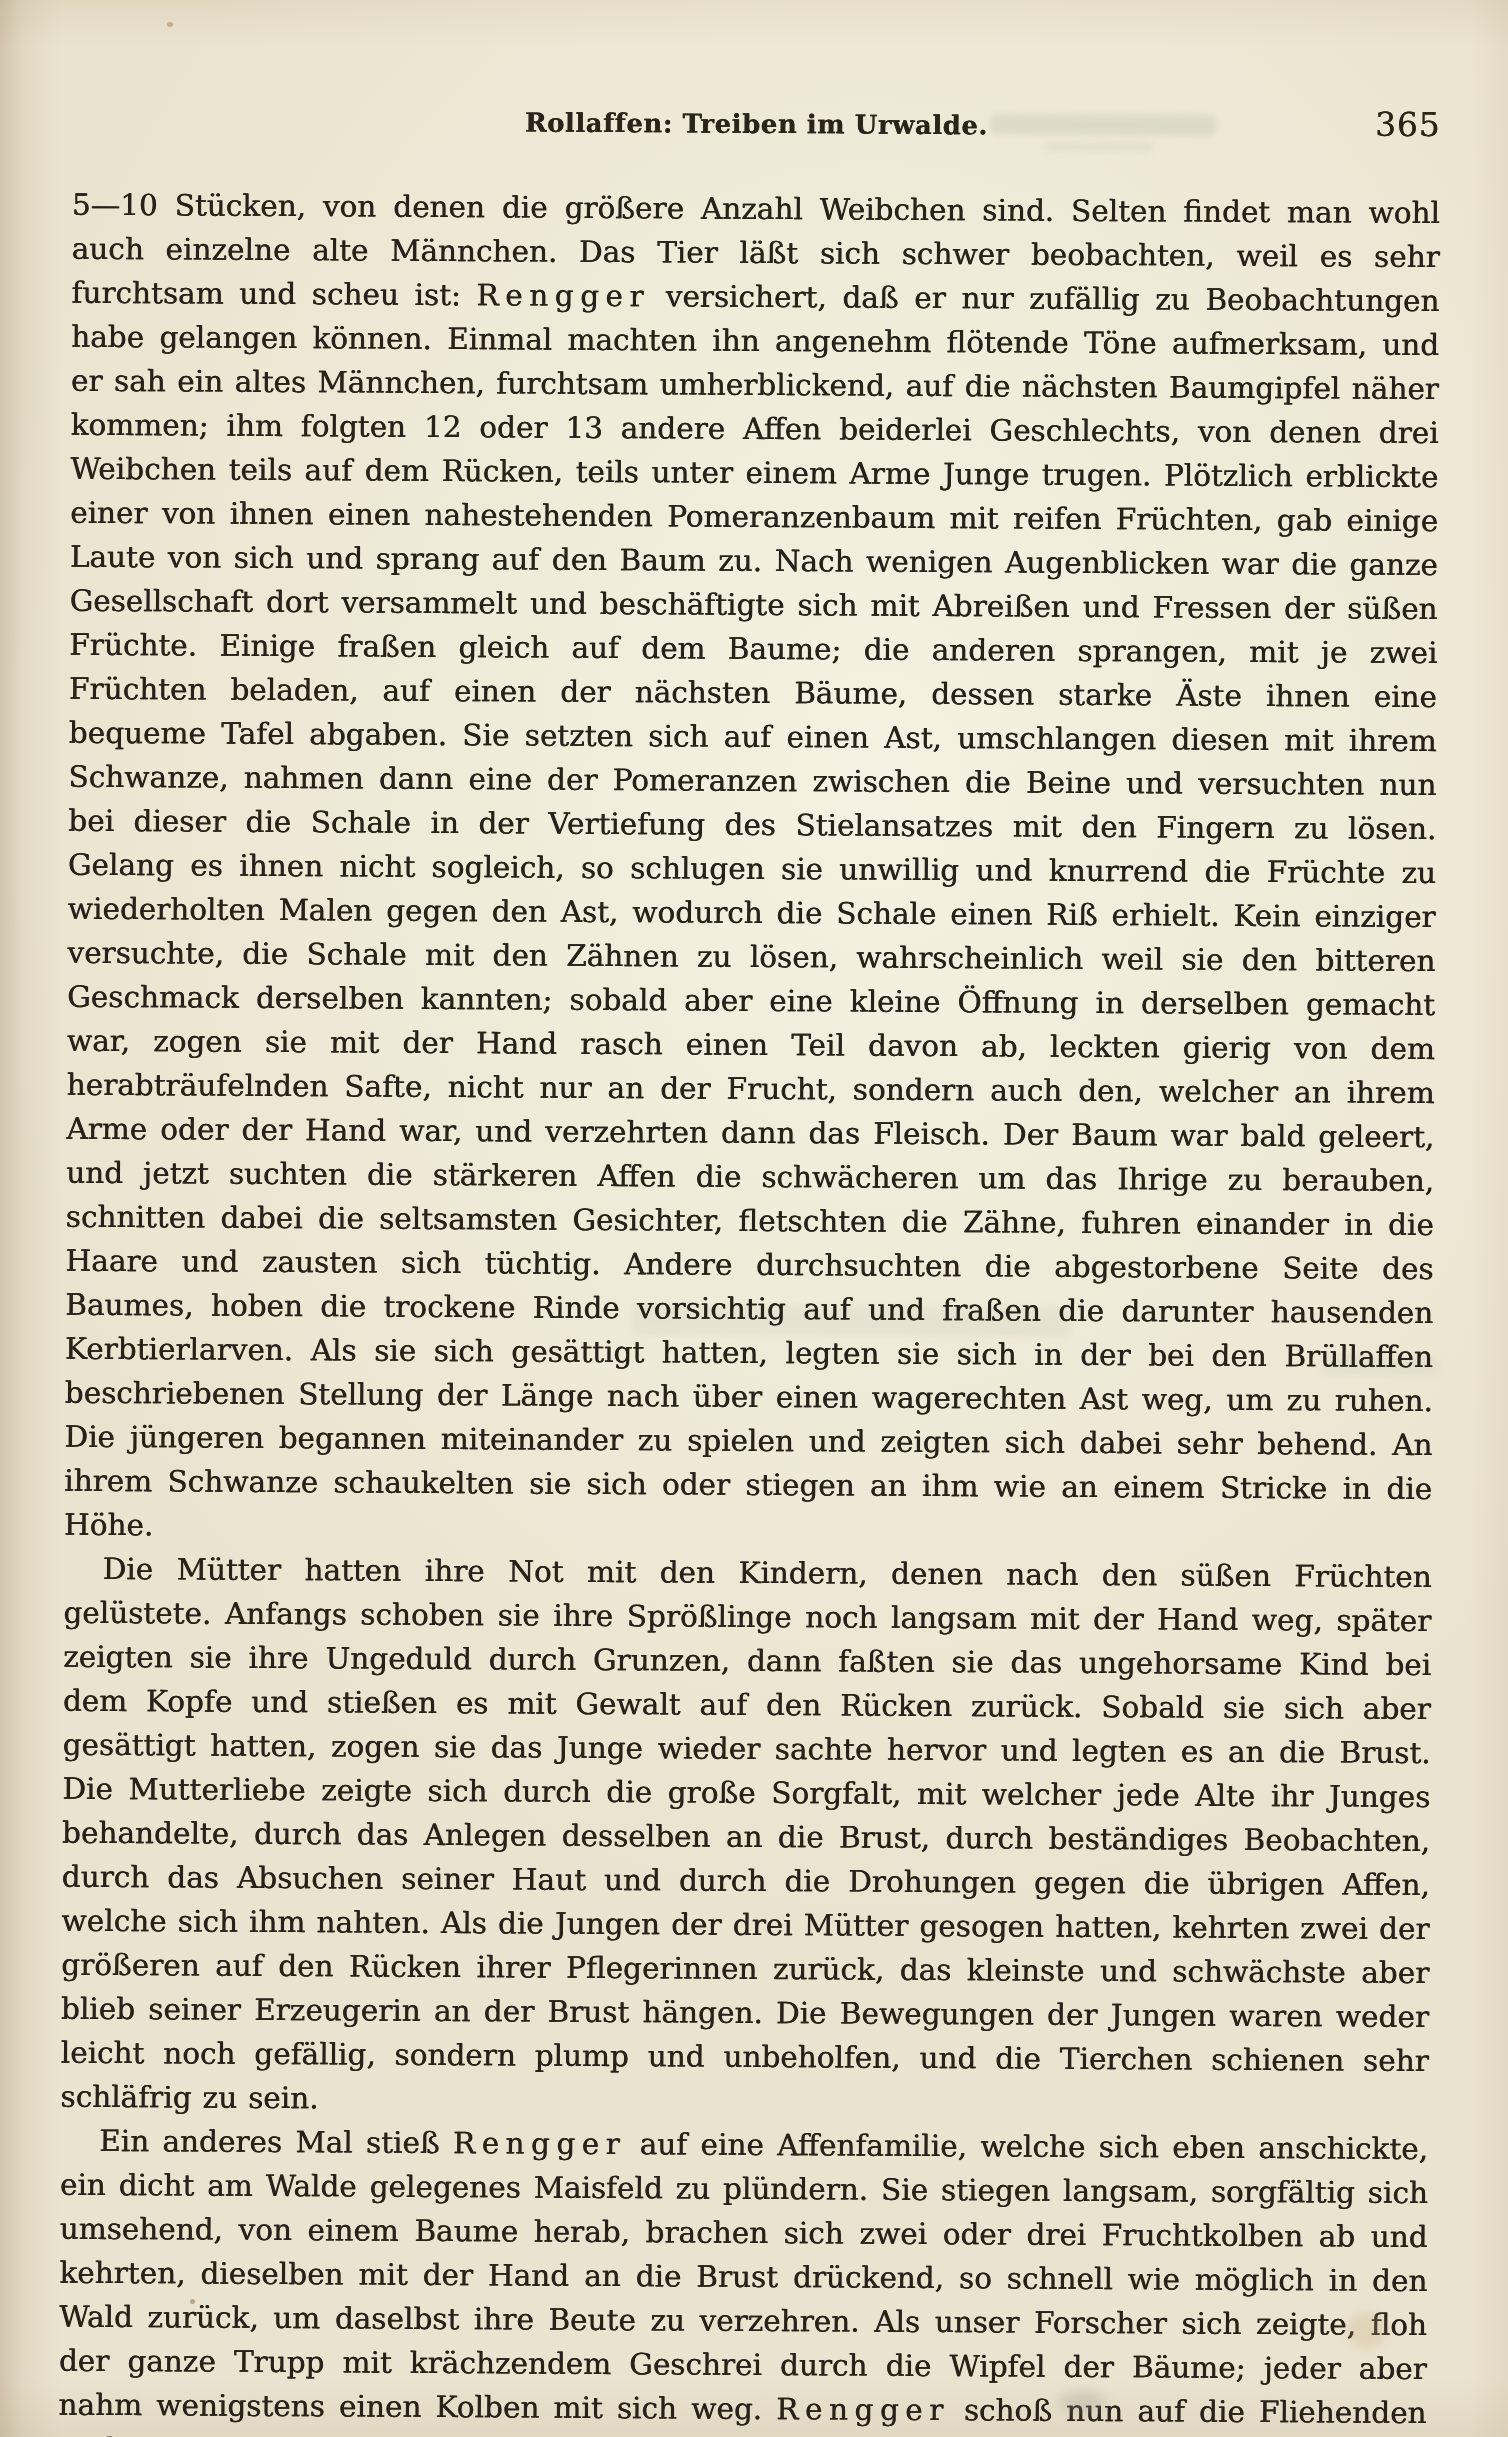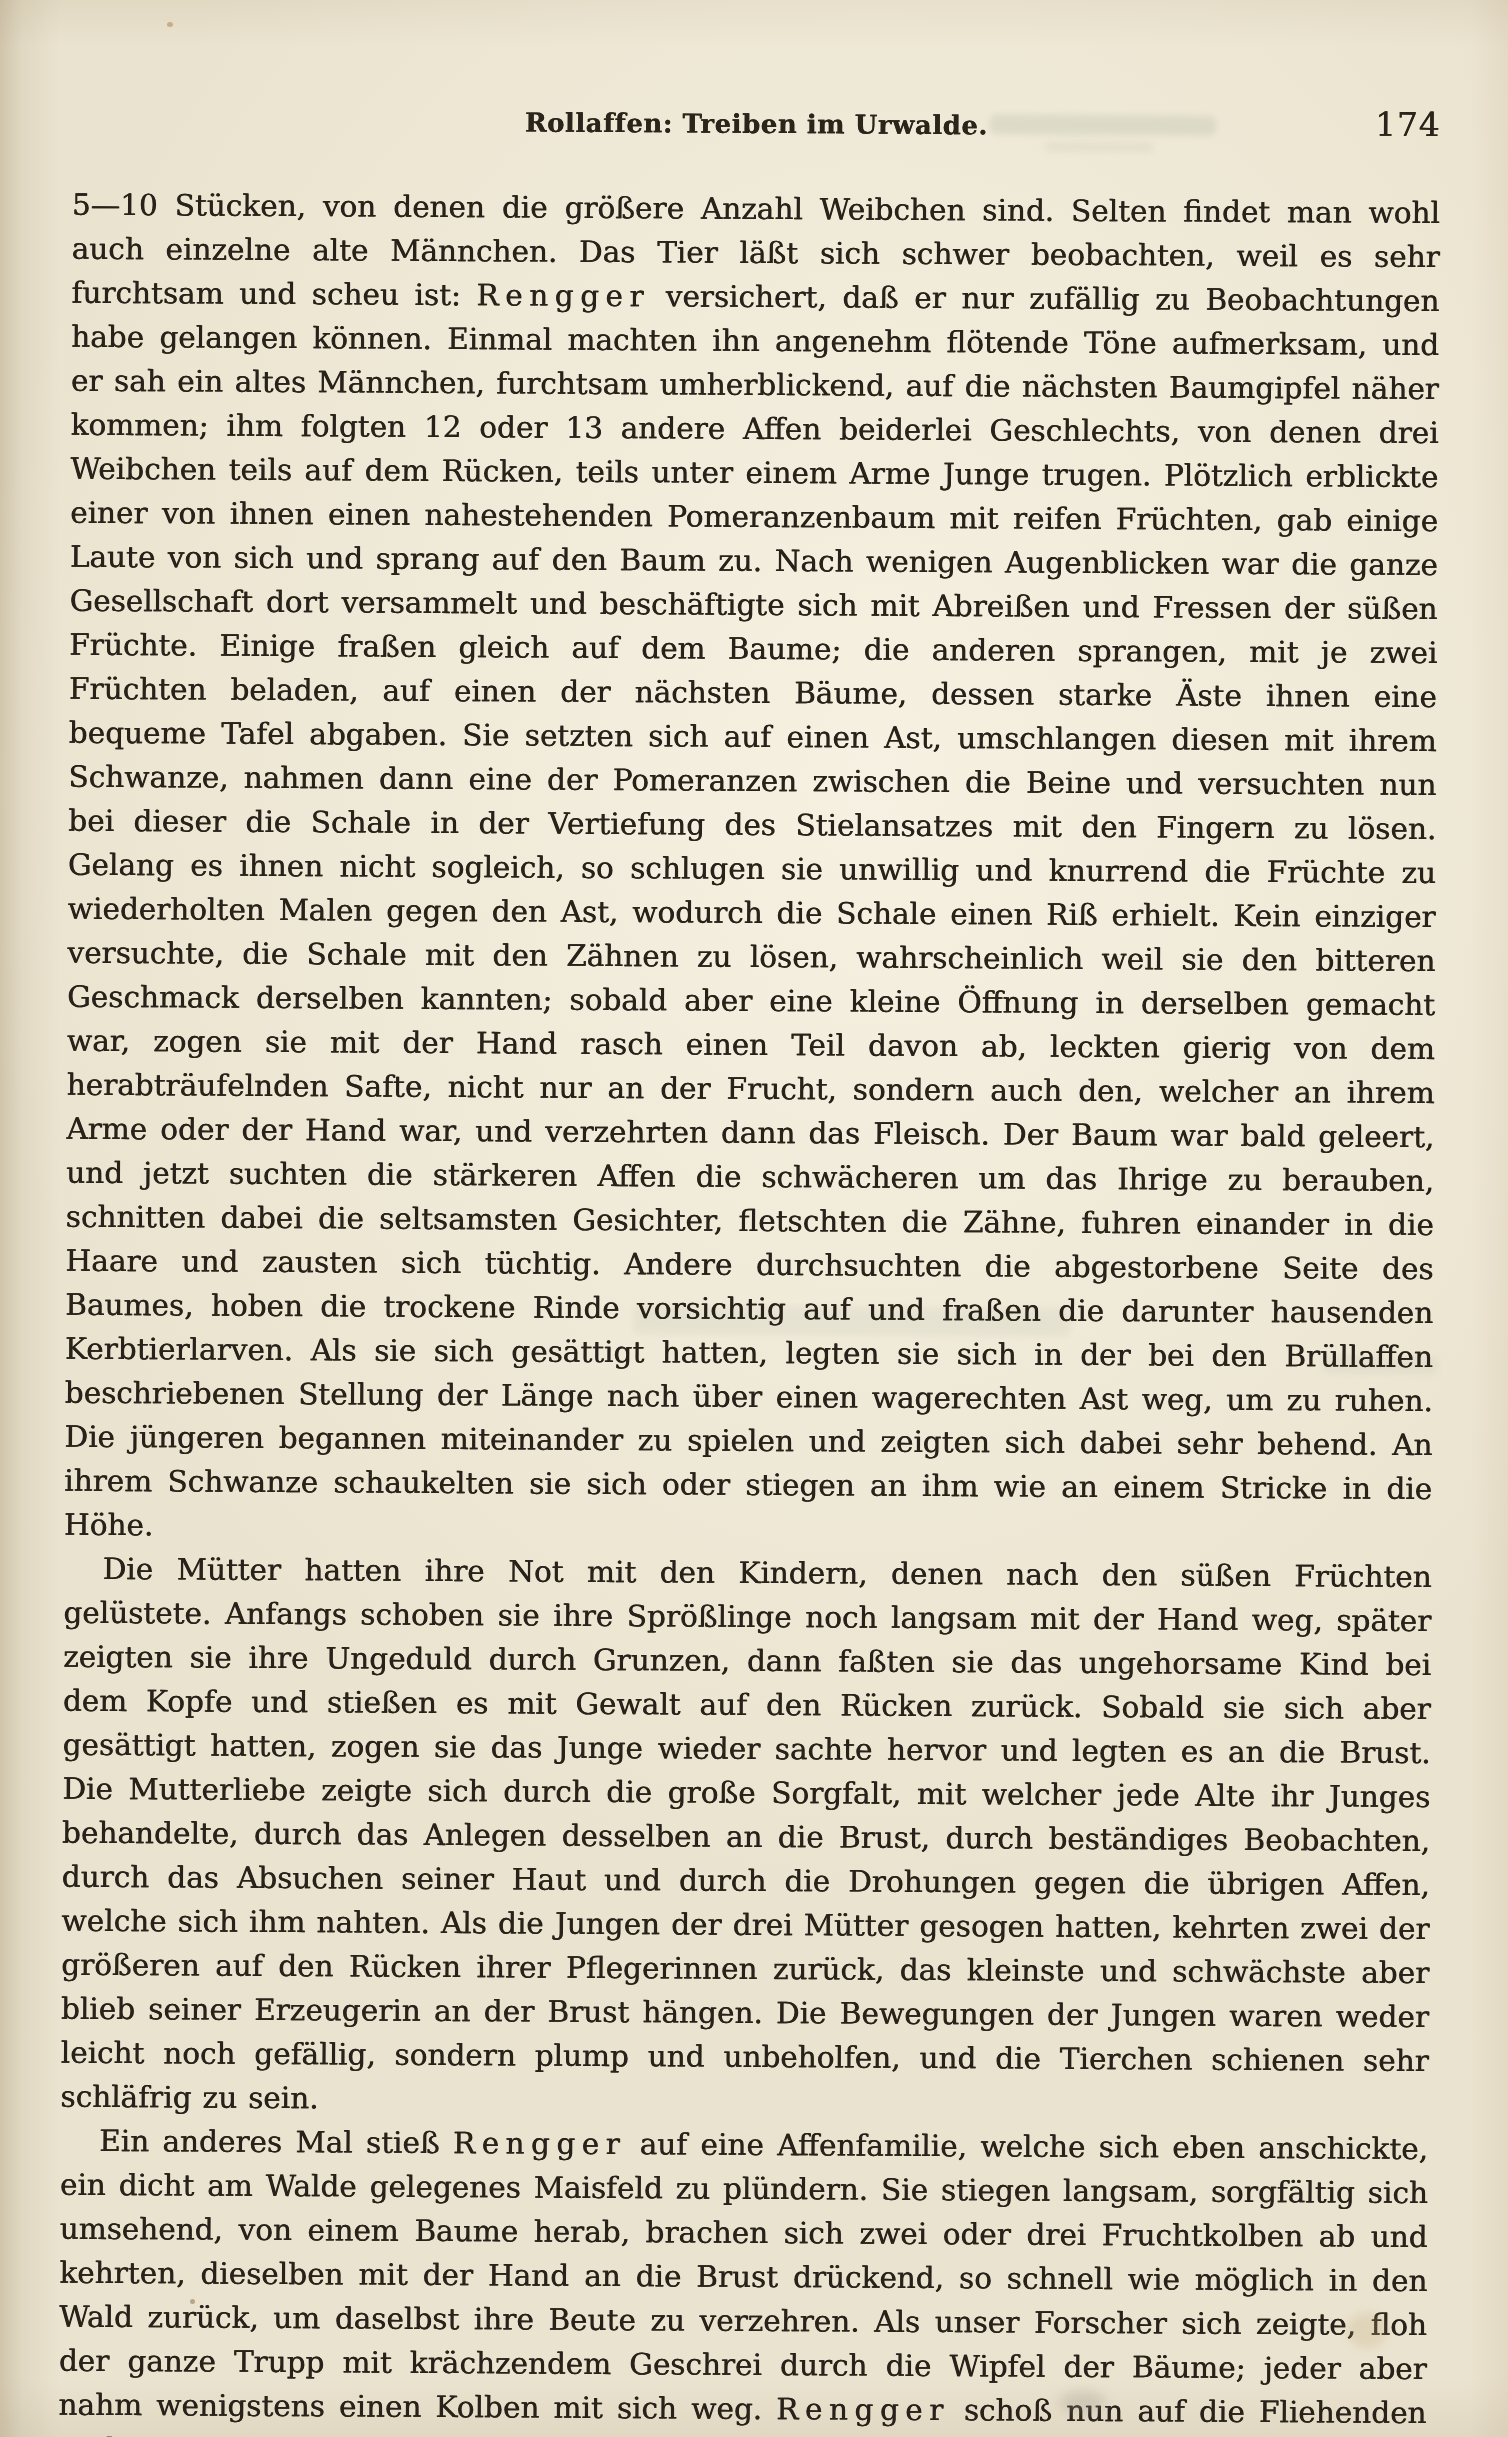--- a/index.html
+++ b/index.html
@@ -67,21 +67,21 @@
   .stain-b{left:1059px;top:2391px;width:47px;height:22px;background:#9b958a;opacity:.30;filter:blur(5.9px);}
 </style>
 </head>
 <body>
 
 <div class="paper-tone"></div>
 
 <div class="scan">
   <div class="running-head">
     <span class="head-title">Rollaffen: Treiben im Urwalde.</span>
-    <span class="page-number">174</span>
+    <span class="page-number">365</span>
   </div>
 
   <div class="ghost ghost-a"></div>
   <div class="ghost ghost-b"></div>
   <div class="ghost ghost-c"></div>
   <div class="ghost ghost-d"></div>
 
   <div class="text-block">
       <p class="para"><span>5—10 Stücken, von denen die größere Anzahl Weibchen sind.  Selten findet man wohl auch einzelne alte Männchen.  Das Tier läßt sich schwer beobachten, weil es sehr furchtsam und scheu ist: </span><span class="sperr">Rengger</span><span> versichert, daß er nur zufällig zu Beobachtungen habe gelangen können.  Einmal machten ihn angenehm flötende Töne aufmerksam, und er sah ein altes Männchen, furchtsam umherblickend, auf die nächsten Baumgipfel näher kommen; ihm folgten 12 oder 13 andere Affen beiderlei Geschlechts, von denen drei Weibchen teils auf dem Rücken, teils unter einem Arme Junge trugen.  Plötzlich erblickte einer von ihnen einen nahestehenden Pomeranzenbaum mit reifen Früchten, gab einige Laute von sich und sprang auf den Baum zu.  Nach wenigen Augenblicken war die ganze Gesellschaft dort versammelt und beschäftigte sich mit Abreißen und Fressen der süßen Früchte.  Einige fraßen gleich auf dem Baume; die anderen sprangen, mit je zwei Früchten beladen, auf einen der nächsten Bäume, dessen starke Äste ihnen eine bequeme Tafel abgaben.  Sie setzten sich auf einen Ast, umschlangen diesen mit ihrem Schwanze, nahmen dann eine der Pomeranzen zwischen die Beine und versuchten nun bei dieser die Schale in der Vertiefung des Stielansatzes mit den Fingern zu lösen.  Gelang es ihnen nicht sogleich, so schlugen sie unwillig und knurrend die Früchte zu wiederholten Malen gegen den Ast, wodurch die Schale einen Riß erhielt.  Kein einziger versuchte, die Schale mit den Zähnen zu lösen, wahrscheinlich weil sie den bitteren Geschmack derselben kannten; sobald aber eine kleine Öffnung in derselben gemacht war, zogen sie mit der Hand rasch einen Teil davon ab, leckten gierig von dem herabträufelnden Safte, nicht nur an der Frucht, sondern auch den, welcher an ihrem Arme oder der Hand war, und verzehrten dann das Fleisch.  Der Baum war bald geleert, und jetzt suchten die stärkeren Affen die schwächeren um das Ihrige zu berauben, schnitten dabei die seltsamsten Gesichter, fletschten die Zähne, fuhren einander in die Haare und zausten sich tüchtig.  Andere durchsuchten die abgestorbene Seite des Baumes, hoben die trockene Rinde vorsichtig auf und fraßen die darunter hausenden Kerbtierlarven.  Als sie sich gesättigt hatten, legten sie sich in der bei den Brüllaffen beschriebenen Stellung der Länge nach über einen wagerechten Ast weg, um zu ruhen.  Die jüngeren begannen miteinander zu spielen und zeigten sich dabei sehr behend.  An ihrem Schwanze schaukelten sie sich oder stiegen an ihm wie an einem Stricke in die Höhe.</span></p>
       <p class="para indent"><span>Die Mütter hatten ihre Not mit den Kindern, denen nach den süßen Früchten gelüstete. Anfangs schoben sie ihre Sprößlinge noch langsam mit der Hand weg, später zeigten sie ihre Ungeduld durch Grunzen, dann faßten sie das ungehorsame Kind bei dem Kopfe und stießen es mit Gewalt auf den Rücken zurück.  Sobald sie sich aber gesättigt hatten, zogen sie das Junge wieder sachte hervor und legten es an die Brust.  Die Mutterliebe zeigte sich durch die große Sorgfalt, mit welcher jede Alte ihr Junges behandelte, durch das Anlegen desselben an die Brust, durch beständiges Beobachten, durch das Absuchen seiner Haut und durch die Drohungen gegen die übrigen Affen, welche sich ihm nahten.  Als die Jungen der drei Mütter gesogen hatten, kehrten zwei der größeren auf den Rücken ihrer Pflegerinnen zurück, das kleinste und schwächste aber blieb seiner Erzeugerin an der Brust hängen. Die Bewegungen der Jungen waren weder leicht noch gefällig, sondern plump und unbeholfen, und die Tierchen schienen sehr schläfrig zu sein.</span></p>

